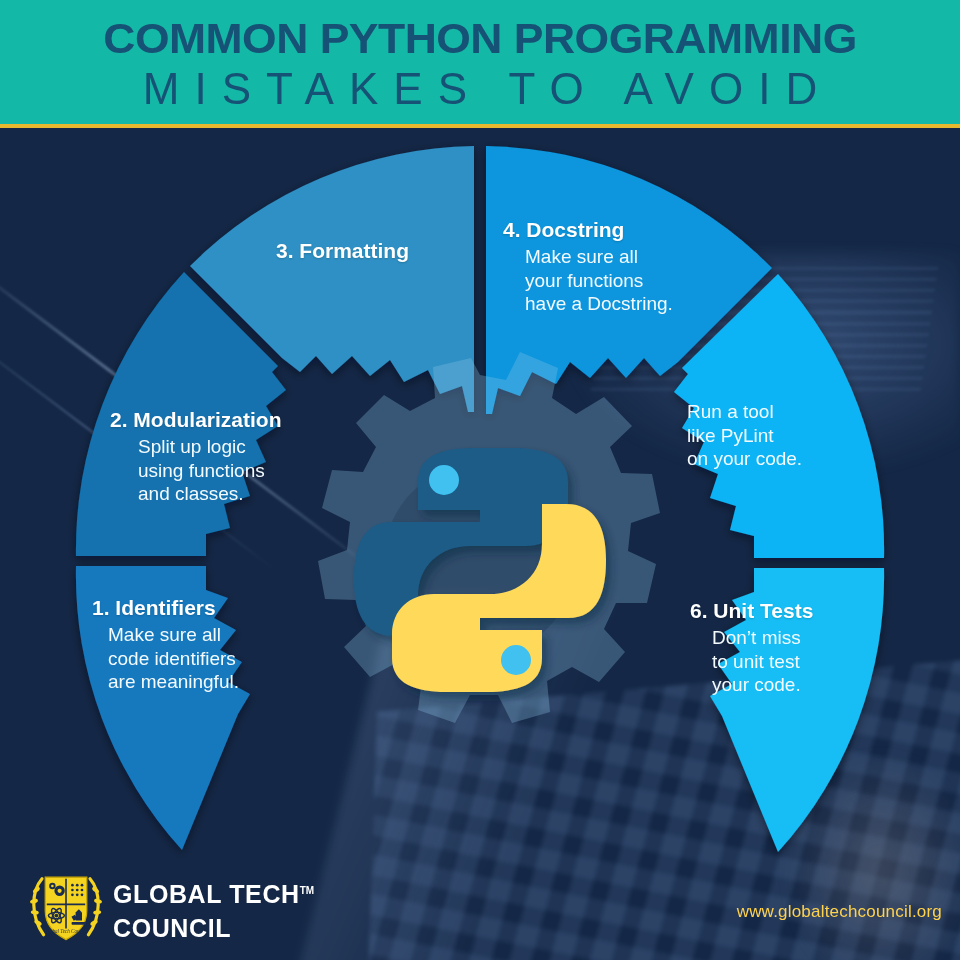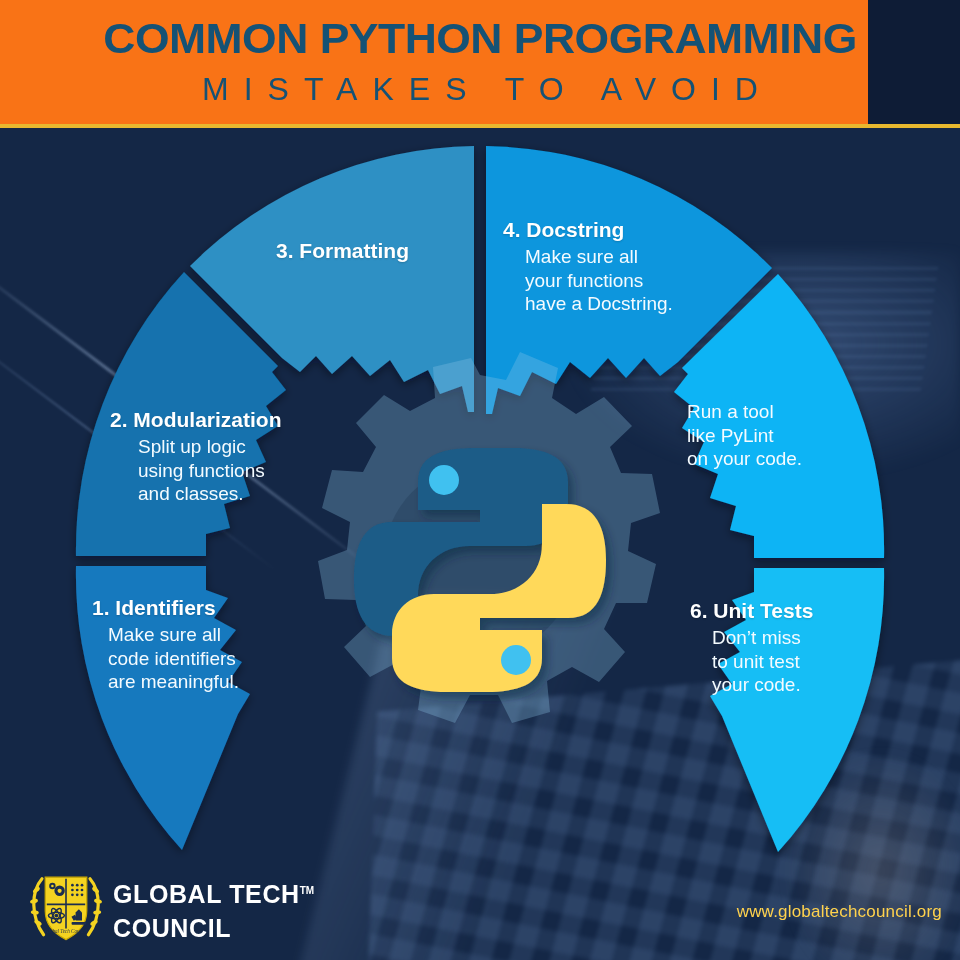--- a/index.html
+++ b/index.html
@@ -14,39 +14,39 @@
   
   #poster {
     position:absolute; left:0; top:0;
     width:960px; height:960px;
     overflow:hidden;
   }
 
   
   .header {
     position:absolute; left:0; top:0;
-    width:868px; height:126px;
-    background:#f97316;
+    width:960px; height:126px;
+    background:#14b8a6;
     z-index:40;
   }
   .header-line1 {
     position:absolute; left:0; top:14px; width:960px;
     text-align:center;
     font-size:42px;
     font-weight:bold;
     color:#155275;
     letter-spacing:-0.5px;
     transform:scaleX(1.06);
     line-height:50px;
     white-space:nowrap;
   }
   .header-line2 {
     position:absolute; left:0; top:66px; width:960px;
     text-align:center;
-    font-size:32px;
+    font-size:44px;
     font-weight:normal;
     color:#155275;
     letter-spacing:15px;
     text-indent:15px;
     line-height:46px;
     white-space:nowrap;
   }
   .header-underline {
     position:absolute; left:0; top:124px; width:960px; height:4px;
     background:#e8b82f; z-index:41;

